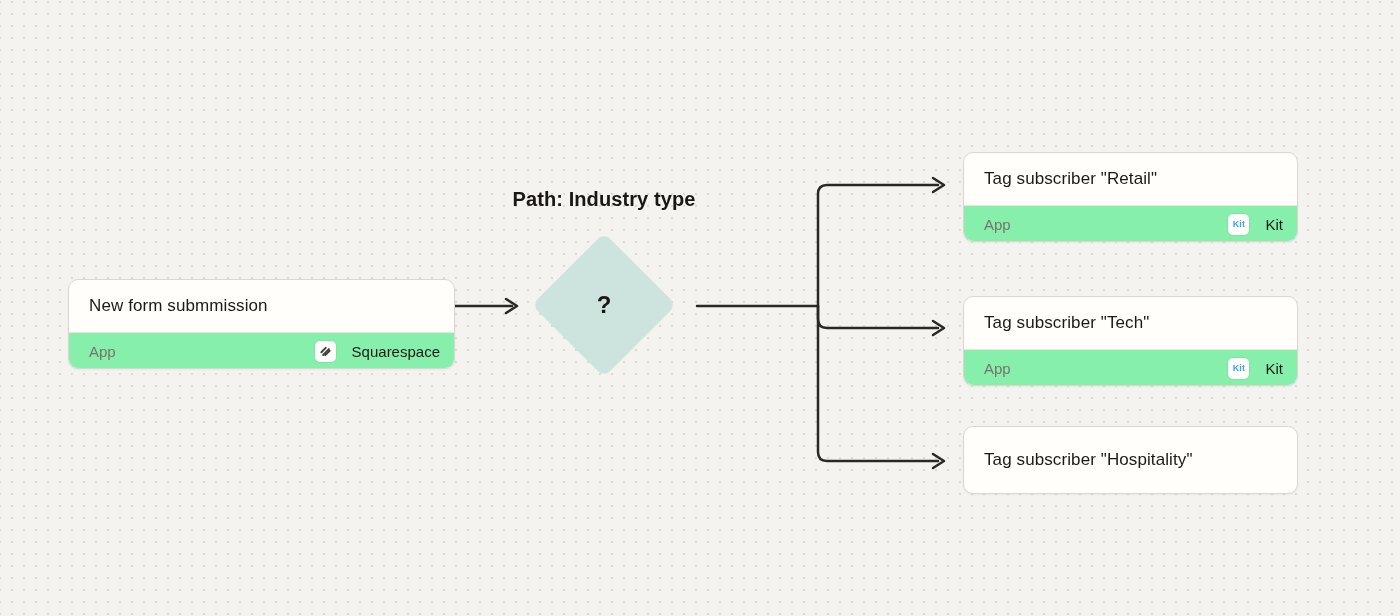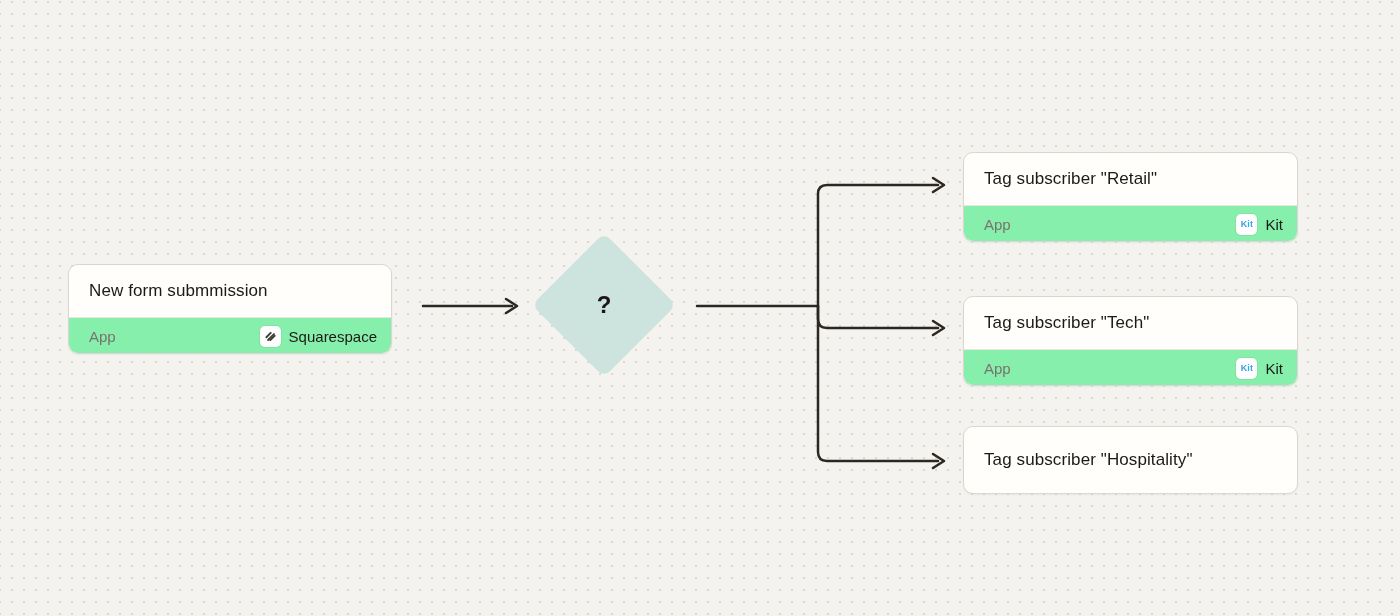--- a/index.html
+++ b/index.html
@@ -46,38 +46,38 @@
   .card-footer {
     height:36px;
     border-top:1px solid #eae6df;
     background:#86efac;
     display:flex; align-items:center; justify-content:space-between;
     padding:0 14px 0 20px;
     font-size:15px;
   }
   .footer-label { color:#78736c; }
   .footer-app {
-    display:flex; align-items:center; gap:8px;
+    display:flex; align-items:center; gap:16px;
     color:#1d1a16;
   }
   .badge {
     width:21px; height:21px;
     border-radius:5px;
     background:#ffffff;
     display:flex; align-items:center; justify-content:center;
     box-shadow:0 0 0 1px rgba(60,55,48,.06);
   }
   .badge-kit-text {
     color:#3aa0e8;
     font-size:9px; font-weight:700;
     letter-spacing:.2px;
     transform:translateY(-0.5px);
   }
 
-  .trigger-card   { left:68px;  top:264px; width:324px; height:90px; }
+  .trigger-card   { left:68px;  top:279px; width:387px; height:90px; }
   .action-card-1  { left:963px; top:152px; width:335px; height:90px; }
   .action-card-2  { left:963px; top:296px; width:335px; height:90px; }
   .action-card-3  { left:963px; top:426px; width:335px; height:68px; }
 
   .path-label {
     position:absolute; left:454px; top:188px; width:300px;
     text-align:center;
     font-size:20px; font-weight:700; color:#1b1814;
     letter-spacing:.1px;
   }
@@ -104,20 +104,21 @@
     <path d="M423 306 H512"></path>
     <path d="M506 299 L517 306 L506 313"></path>
     <path d="M697 306 H818"></path>
     <path d="M938 185 H827 Q818 185 818 194 V452 Q818 461 827 461 H938"></path>
     <path d="M818 306 V319 Q818 328 827 328 H938"></path>
     <path d="M933 178 L944 185 L933 192"></path>
     <path d="M933 321 L944 328 L933 335"></path>
     <path d="M933 454 L944 461 L933 468"></path>
   </svg>
 
+  <div class="path-label">Path: Industry type</div>
   <div class="diamond"></div>
   <div class="diamond-symbol">?</div>
 
   <div class="card trigger-card">
     <div class="card-title">New form submmission</div>
     <div class="card-footer">
       <span class="footer-label">App</span>
       <span class="footer-app">
         <span class="badge">
           <svg width="15" height="15" viewBox="0 0 20 20" fill="none" stroke="#44403a" stroke-width="2.6" stroke-linecap="round">

